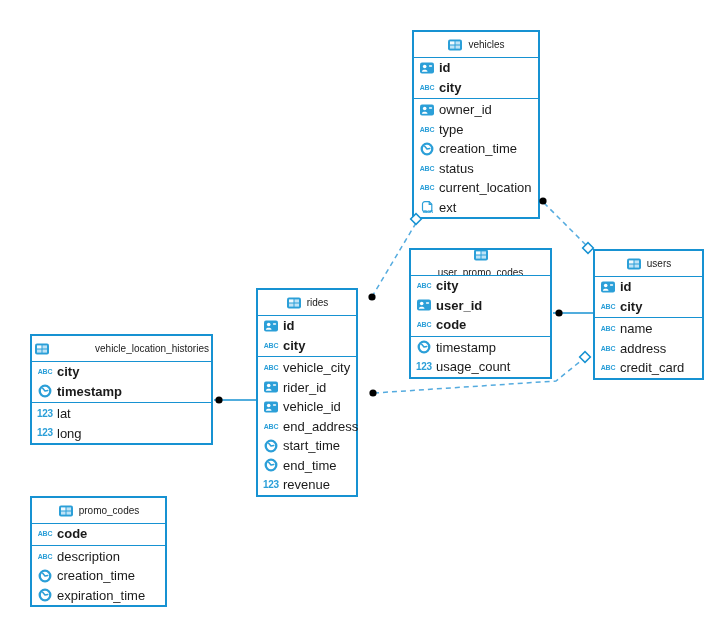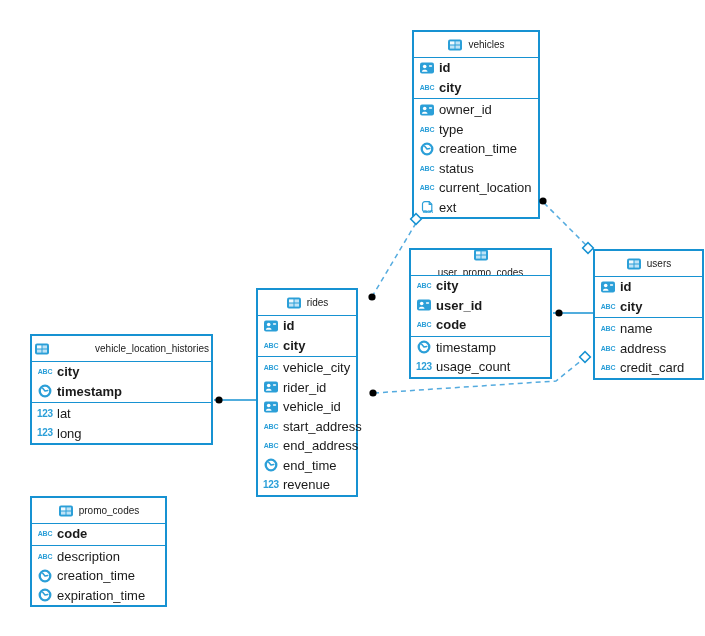--- a/index.html
+++ b/index.html
@@ -300,27 +300,30 @@
             <path d="M1.9 9.8 C1.9 7.2 7.5 7.2 7.5 9.8 Z" fill="#fff"></path>
             <rect x="8.9" y="3.2" width="3.3" height="1.5" rx="0.75" fill="#fff"></rect>
           </svg>
         </span>
         <span class="c-label">vehicle_id</span>
       </div>
       <div class="t-row">
         <span class="c-icon">
           <span class="abc">ABC</span>
         </span>
-        <span class="c-label">start_address</span>
-      </div>
-      <div class="t-row">
-        <span class="c-icon">
-          <span class="abc">ABC</span>
-        </span>
         <span class="c-label">end_address</span>
+      </div>
+      <div class="t-row">
+        <span class="c-icon">
+          <svg width="14" height="14" viewBox="0 0 14 14">
+            <circle cx="7" cy="7" r="5.3" fill="none" stroke="#2b9fd8" stroke-width="2.3"></circle>
+            <path d="M7 7 L4.7 4.3 M7 7 L9.8 6.4" fill="none" stroke="#2b9fd8" stroke-width="1.5" stroke-linecap="round"></path>
+          </svg>
+        </span>
+        <span class="c-label">start_time</span>
       </div>
       <div class="t-row">
         <span class="c-icon">
           <svg width="14" height="14" viewBox="0 0 14 14">
             <circle cx="7" cy="7" r="5.3" fill="none" stroke="#2b9fd8" stroke-width="2.3"></circle>
             <path d="M7 7 L4.7 4.3 M7 7 L9.8 6.4" fill="none" stroke="#2b9fd8" stroke-width="1.5" stroke-linecap="round"></path>
           </svg>
         </span>
         <span class="c-label">end_time</span>
       </div>

